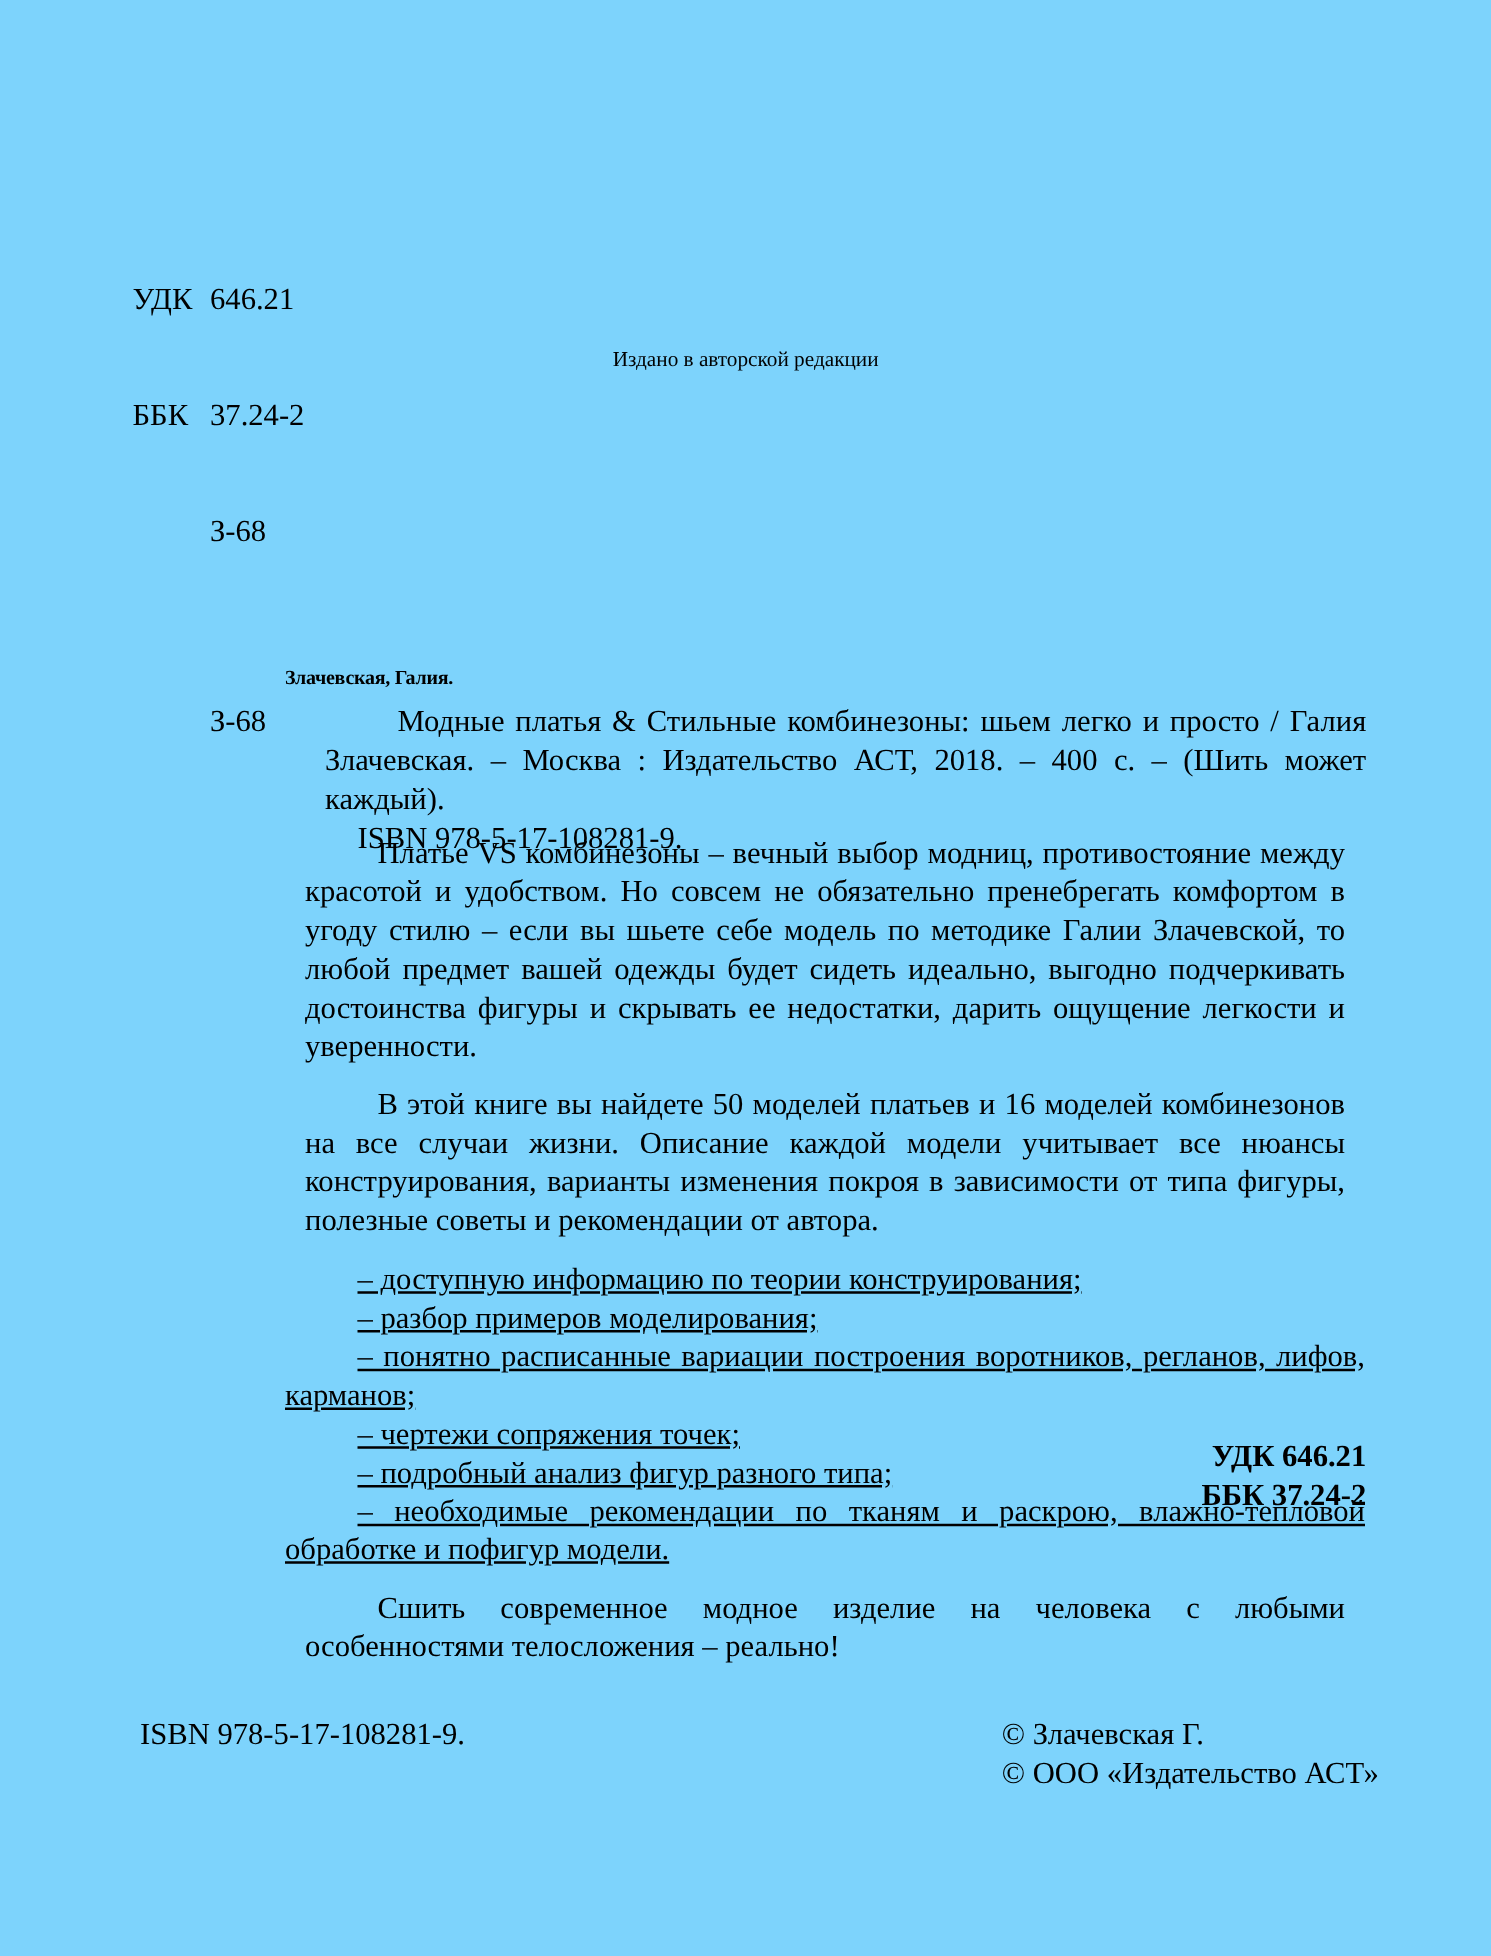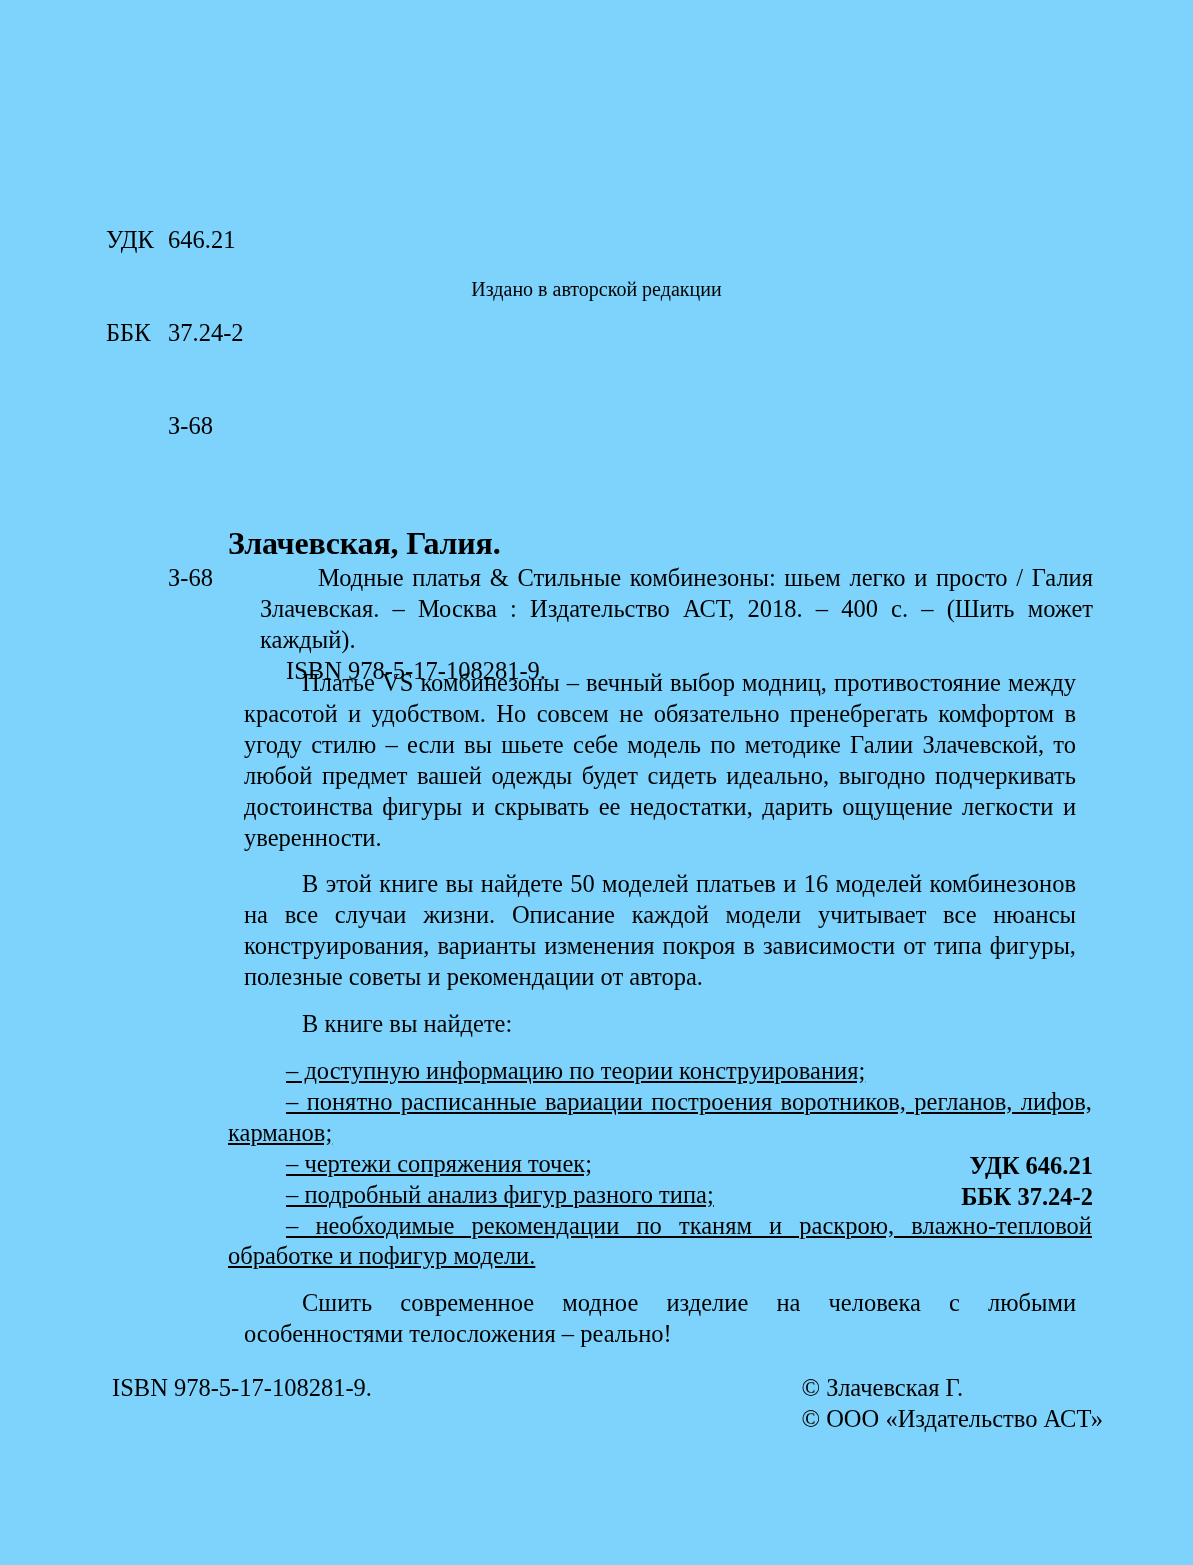--- a/index.html
+++ b/index.html
@@ -39,33 +39,33 @@
     width: 62px;
   }
 
   
   .editorial-note {
     position: absolute;
     left: 0;
     top: 278px;
     width: 1193px;
     text-align: center;
-    font-size: 20px;
+    font-size: 17px;
   }
 
   
   .bib {
     position: absolute;
     left: 168px;
     top: 528px;
     width: 925px;
   }
   .bib-author {
     font-weight: bold;
-    font-size: 32px;
+    font-size: 16px;
     margin-left: 60px;
     line-height: 30px;
     letter-spacing: -0.2px;
   }
   .bib-body {
     position: relative;
     margin-top: 4px;
   }
   .bib-mark {
     position: absolute;
@@ -164,23 +164,23 @@
     <div class="bib-body">
       <div class="bib-mark">З-68</div>
       <div class="bib-desc">Модные платья &amp; Стильные комбинезоны: шьем легко и просто / Галия Злачевская. – Москва : Издательство АСТ, 2018. – 400 с. – (Шить может каждый).</div>
       <div class="bib-isbn">ISBN 978-5-17-108281-9.</div>
     </div>
   </div>
 
   <div class="annotation">
     <p>Платье VS комбинезоны – вечный выбор модниц, противостояние между красотой и удобством. Но совсем не обязательно пренебрегать комфортом в угоду стилю – если вы шьете себе модель по методике Галии Злачевской, то любой предмет вашей одежды будет сидеть идеально, выгодно подчеркивать достоинства фигуры и скрывать ее недостатки, дарить ощу­щение легкости и уверенности.</p>
     <p>В этой книге вы найдете 50 моделей платьев и 16 моделей комбинезонов на все случаи жизни. Описание каждой модели учитывает все нюансы конструирования, варианты измене­ния покроя в зависимости от типа фигуры, полезные советы и рекомендации от автора.</p>
-    <p>В книге вы найдете:</p>
     <ul>
       <li>– доступную информацию по теории конструирования;</li>
+      <li>– разбор примеров моделирования;</li>
       <li>– понятно расписанные вариации построения воротников, регланов, лифов, карманов;</li>
       <li>– чертежи сопряжения точек;</li>
       <li>– подробный анализ фигур разного типа;</li>
       <li>– необходимые рекомендации по тканям и раскрою, влажно-тепловой обработке и по­фигур модели.</li>
     </ul>
     <p>Сшить современное модное изделие на человека с любыми особенностями телосложе­ния – реально!</p>
   </div>
 
   <div class="codes-bottom">
     <span>УДК 646.21</span>

